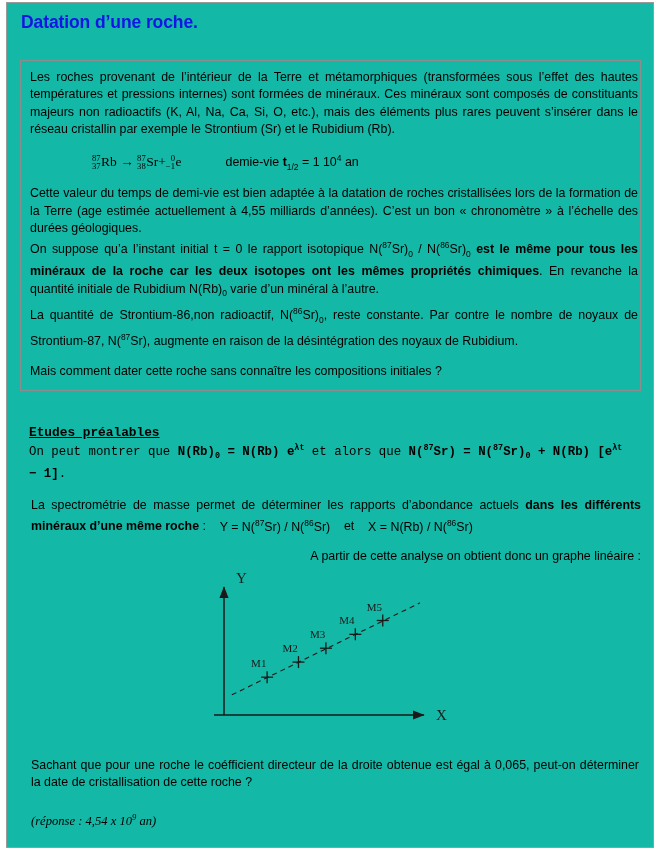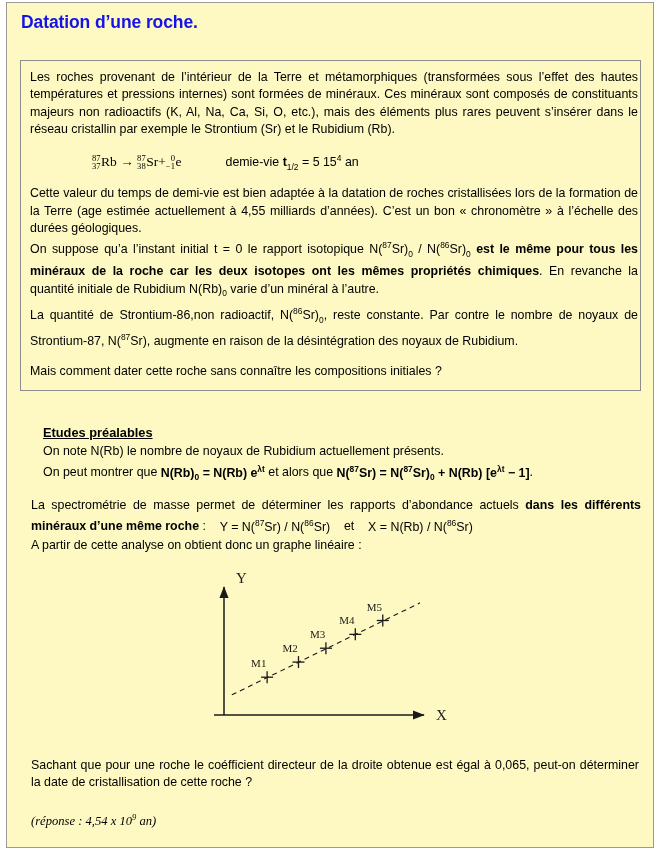--- a/index.html
+++ b/index.html
@@ -13,21 +13,21 @@
     overflow: hidden;
   }
 
   #page {
     position: absolute;
     left: 6px;
     top: 2px;
     width: 648px;
     height: 846px;
     border: 1px solid #9a9a9a;
-    background: #fef9c3;
+    background: #14b8a6;
   }
 
   
   #title {
     position: absolute;
     left: 14px;
     top: 9px;
     font-size: 17.5px;
     font-weight: bold;
     color: #1414e6;
@@ -98,34 +98,35 @@
   }
   .body-line {
     font-size: 12.4px;
     line-height: 17.4px;
     margin: 0;
   }
   .body-line.just { text-align: justify; }
 
   #etudes {
     position: absolute;
-    left: 36px;
+    left: 22px;
     top: 422px;
     width: 608px;
+    font-family: Liberation Mono, monospace;
   }
   #etudes .l2 { margin-top: 3px; }
   #etudes .l3 { }
 
   #spectro {
     position: absolute;
     left: 24px;
     top: 494px;
     width: 610px;
   }
-  #spectro .r3 { margin-top: 1px; }
+  #spectro .r3 { margin-top: 12px; text-align: right; }
 
   
   #graph {
     position: absolute;
     left: 195px;
     top: 552px;
     width: 270px;
     height: 180px;
   }
   #graph svg { display: block; }
@@ -171,42 +172,41 @@
           <span>87</span>
           <span>38</span>
         </span><span>Sr+</span><span class="nuc">
           <span>0</span>
           <span>−1</span>
         </span><span>e</span>
       </span>
       <span class="half">
         <span>demie-vie</span>
         <b>t</b><sub class="s">1/2</sub>
-        <span>= 5 15</span><sup class="s">4</sup>
+        <span>= 1 10</span><sup class="s">4</sup>
         <span>an</span>
       </span>
     </div>
 
     <div class="gap-sm"></div>
 
     <p class="body-line just">Cette valeur du temps de demi-vie est bien adaptée à la datation de roches cristallisées lors de la formation de la Terre (age estimée actuellement à 4,55 milliards d’années). C’est un bon « chronomètre » à l’échelle des durées géologiques.</p>
 
 
     <p class="body-line just"><span>On suppose qu’a l’instant initial t = 0 le rapport isotopique N(</span><sup class="s">87</sup><span>Sr)</span><sub class="s">0</sub><span> / N(</span><sup class="s">86</sup><span>Sr)</span><sub class="s">0</sub><b class="bold"> est le même pour tous les minéraux de la roche car les deux isotopes ont les mêmes propriétés chimiques</b><span>. En revanche la quantité initiale de Rubidium N(Rb)</span><sub class="s">0</sub><span>  varie d’un minéral à l’autre.</span></p>
 
     <p class="body-line just"><span>La quantité de Strontium-86,non radioactif, N(</span><sup class="s">86</sup><span>Sr)</span><sub class="s">0</sub><span>, reste constante. Par contre le nombre de noyaux de Strontium-87, N(</span><sup class="s">87</sup><span>Sr), augmente en raison de la désintégration des noyaux de Rubidium.</span></p>
 
     <div class="gap-md"></div>
 
     <p class="body-line">Mais comment dater cette roche sans connaître les compositions initiales ?</p>
   </div>
 
   <div id="etudes">
     <p class="sec-head">Etudes préalables</p>
-    <p class="body-line l2">On note N(Rb) le nombre de noyaux de Rubidium actuellement présents.</p>
     <p class="body-line l3"><span>On peut montrer que </span><b class="bold"><span>N(Rb)</span><sub class="s">0</sub><span> = N(Rb) e</span><sup class="s">λt</sup></b><span> et alors que </span><b class="bold"><span>N(</span><sup class="s">87</sup><span>Sr) = N(</span><sup class="s">87</sup><span>Sr)</span><sub class="s">0</sub><span> + N(Rb) [e</span><sup class="s">λt</sup><span> − 1]</span></b><span>.</span></p>
   </div>
 
   <div id="spectro">
     <p class="body-line just r1"><span>La spectrométrie de masse permet de déterminer les rapports d’abondance actuels </span><b class="bold">dans les différents minéraux d’une même roche</b><span> :</span>
       &nbsp;&nbsp;&nbsp;<span><span>Y = N(</span><sup class="s">87</sup><span>Sr) / N(</span><sup class="s">86</sup><span>Sr)</span></span>
       &nbsp;&nbsp;&nbsp;<span>et</span>
       &nbsp;&nbsp;&nbsp;<span><span>X = N(Rb) / N(</span><sup class="s">86</sup><span>Sr)</span></span></p>
     <p class="body-line r3">A partir de cette analyse on obtient donc un graphe linéaire :</p>
   </div>

